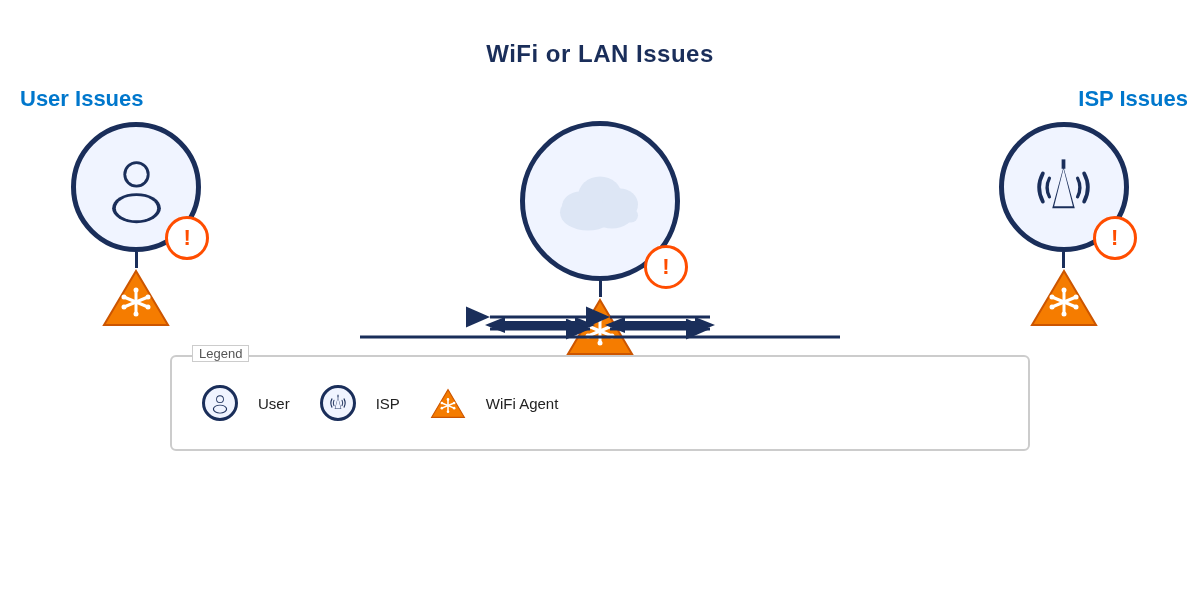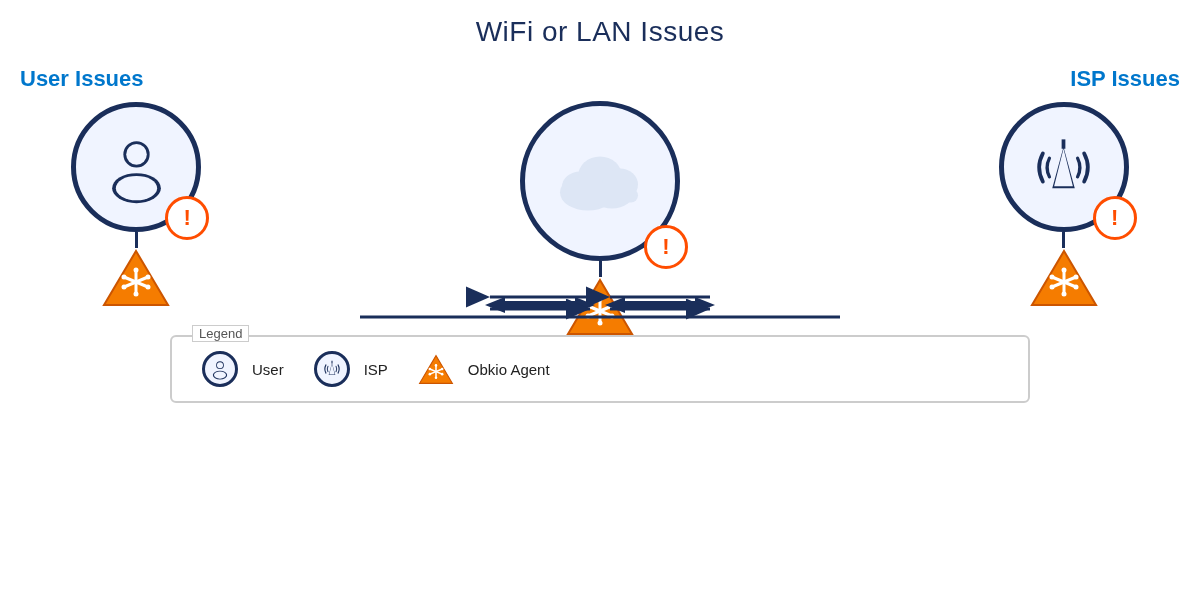--- a/index.html
+++ b/index.html
@@ -8,24 +8,24 @@
       height: 611px;
       background: #ffffff;
       font-family: 'Arial', sans-serif;
       overflow: hidden;
       display: flex;
       flex-direction: column;
       align-items: center;
     }
 
     .main-title {
-      font-size: 28px;
-      font-weight: 400;
+      font-size: 24px;
+      font-weight: 700;
       color: #1a2e5a;
-      margin-top: 16px;
+      margin-top: 40px;
       letter-spacing: 0.5px;
     }
 
     .diagram-area {
       display: flex;
       align-items: flex-start;
       justify-content: center;
       gap: 16px;
       margin-top: 18px;
       width: 100%;
@@ -43,21 +43,21 @@
       font-size: 22px;
       font-weight: 800;
       color: #0077cc;
       margin-bottom: 10px;
       align-self: flex-start;
       padding-left: 20px;
     }
 
     .section-title.right {
       align-self: flex-end;
-      padding-right: 20px;
+      padding-right: 12px;
       padding-left: 0;
     }
 
     
     .circle-icon {
       position: relative;
       display: flex;
       align-items: center;
       justify-content: center;
     }
@@ -113,21 +113,21 @@
 
     .agent-triangle svg {
       width: 70px;
       height: 60px;
     }
 
     
     .legend-box {
       border: 2px solid #cccccc;
       border-radius: 6px;
-      padding: 14px 30px;
+      padding: 28px 30px;
       margin-top: 18px;
       display: flex;
       align-items: center;
       gap: 30px;
       position: relative;
       width: 860px;
     }
 
     .legend-label {
       position: absolute;
@@ -136,21 +136,21 @@
       background: white;
       padding: 0 6px;
       font-size: 13px;
       color: #555;
       border: 1px solid #ccc;
     }
 
     .legend-item {
       display: flex;
       align-items: center;
-      gap: 14px;
+      gap: 20px;
       font-size: 15px;
       color: #222;
     }
 
     .legend-icon-circle {
       width: 36px;
       height: 36px;
       border-radius: 50%;
       border: 3px solid #1a2e5a;
       display: flex;
@@ -384,16 +384,16 @@
       <line x1="35" y1="22" x2="35" y2="46" stroke="white" stroke-width="3" stroke-linecap="round"></line>
       <line x1="23" y1="29" x2="47" y2="39" stroke="white" stroke-width="3" stroke-linecap="round"></line>
       <line x1="47" y1="29" x2="23" y2="39" stroke="white" stroke-width="3" stroke-linecap="round"></line>
       <circle cx="35" cy="22" r="2.5" fill="white"></circle>
       <circle cx="23" cy="29" r="2.5" fill="white"></circle>
       <circle cx="47" cy="29" r="2.5" fill="white"></circle>
       <circle cx="23" cy="39" r="2.5" fill="white"></circle>
       <circle cx="47" cy="39" r="2.5" fill="white"></circle>
       <circle cx="35" cy="46" r="2.5" fill="white"></circle>
     </svg>
-    <span>Obkio Agent</span>
+    <span>WiFi Agent</span>
   </div>
 
 </div>
 
 </body></html>

